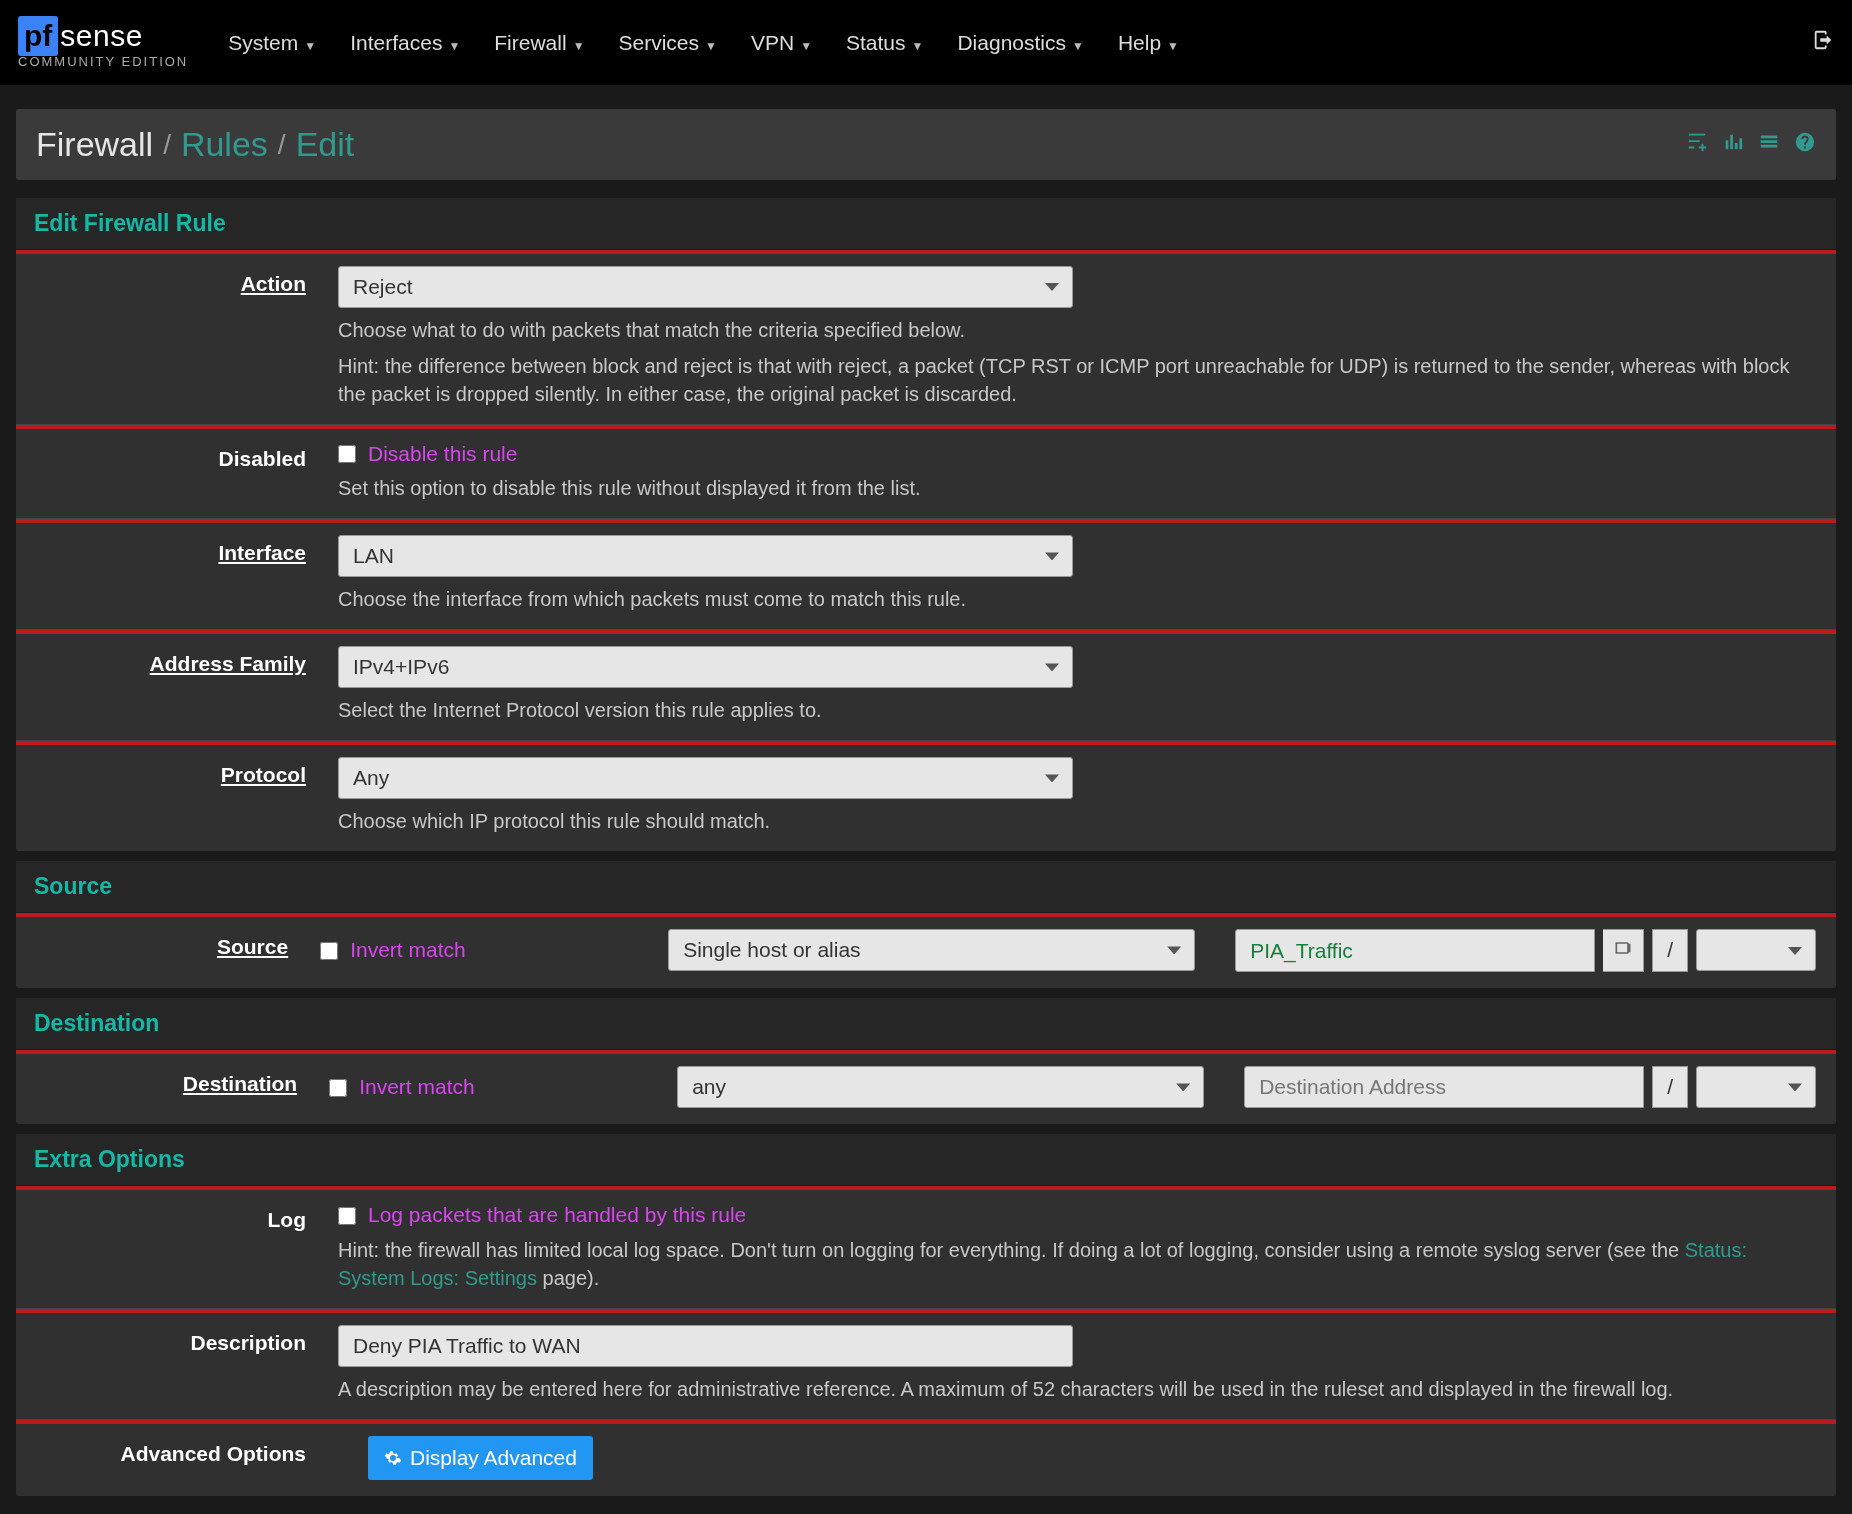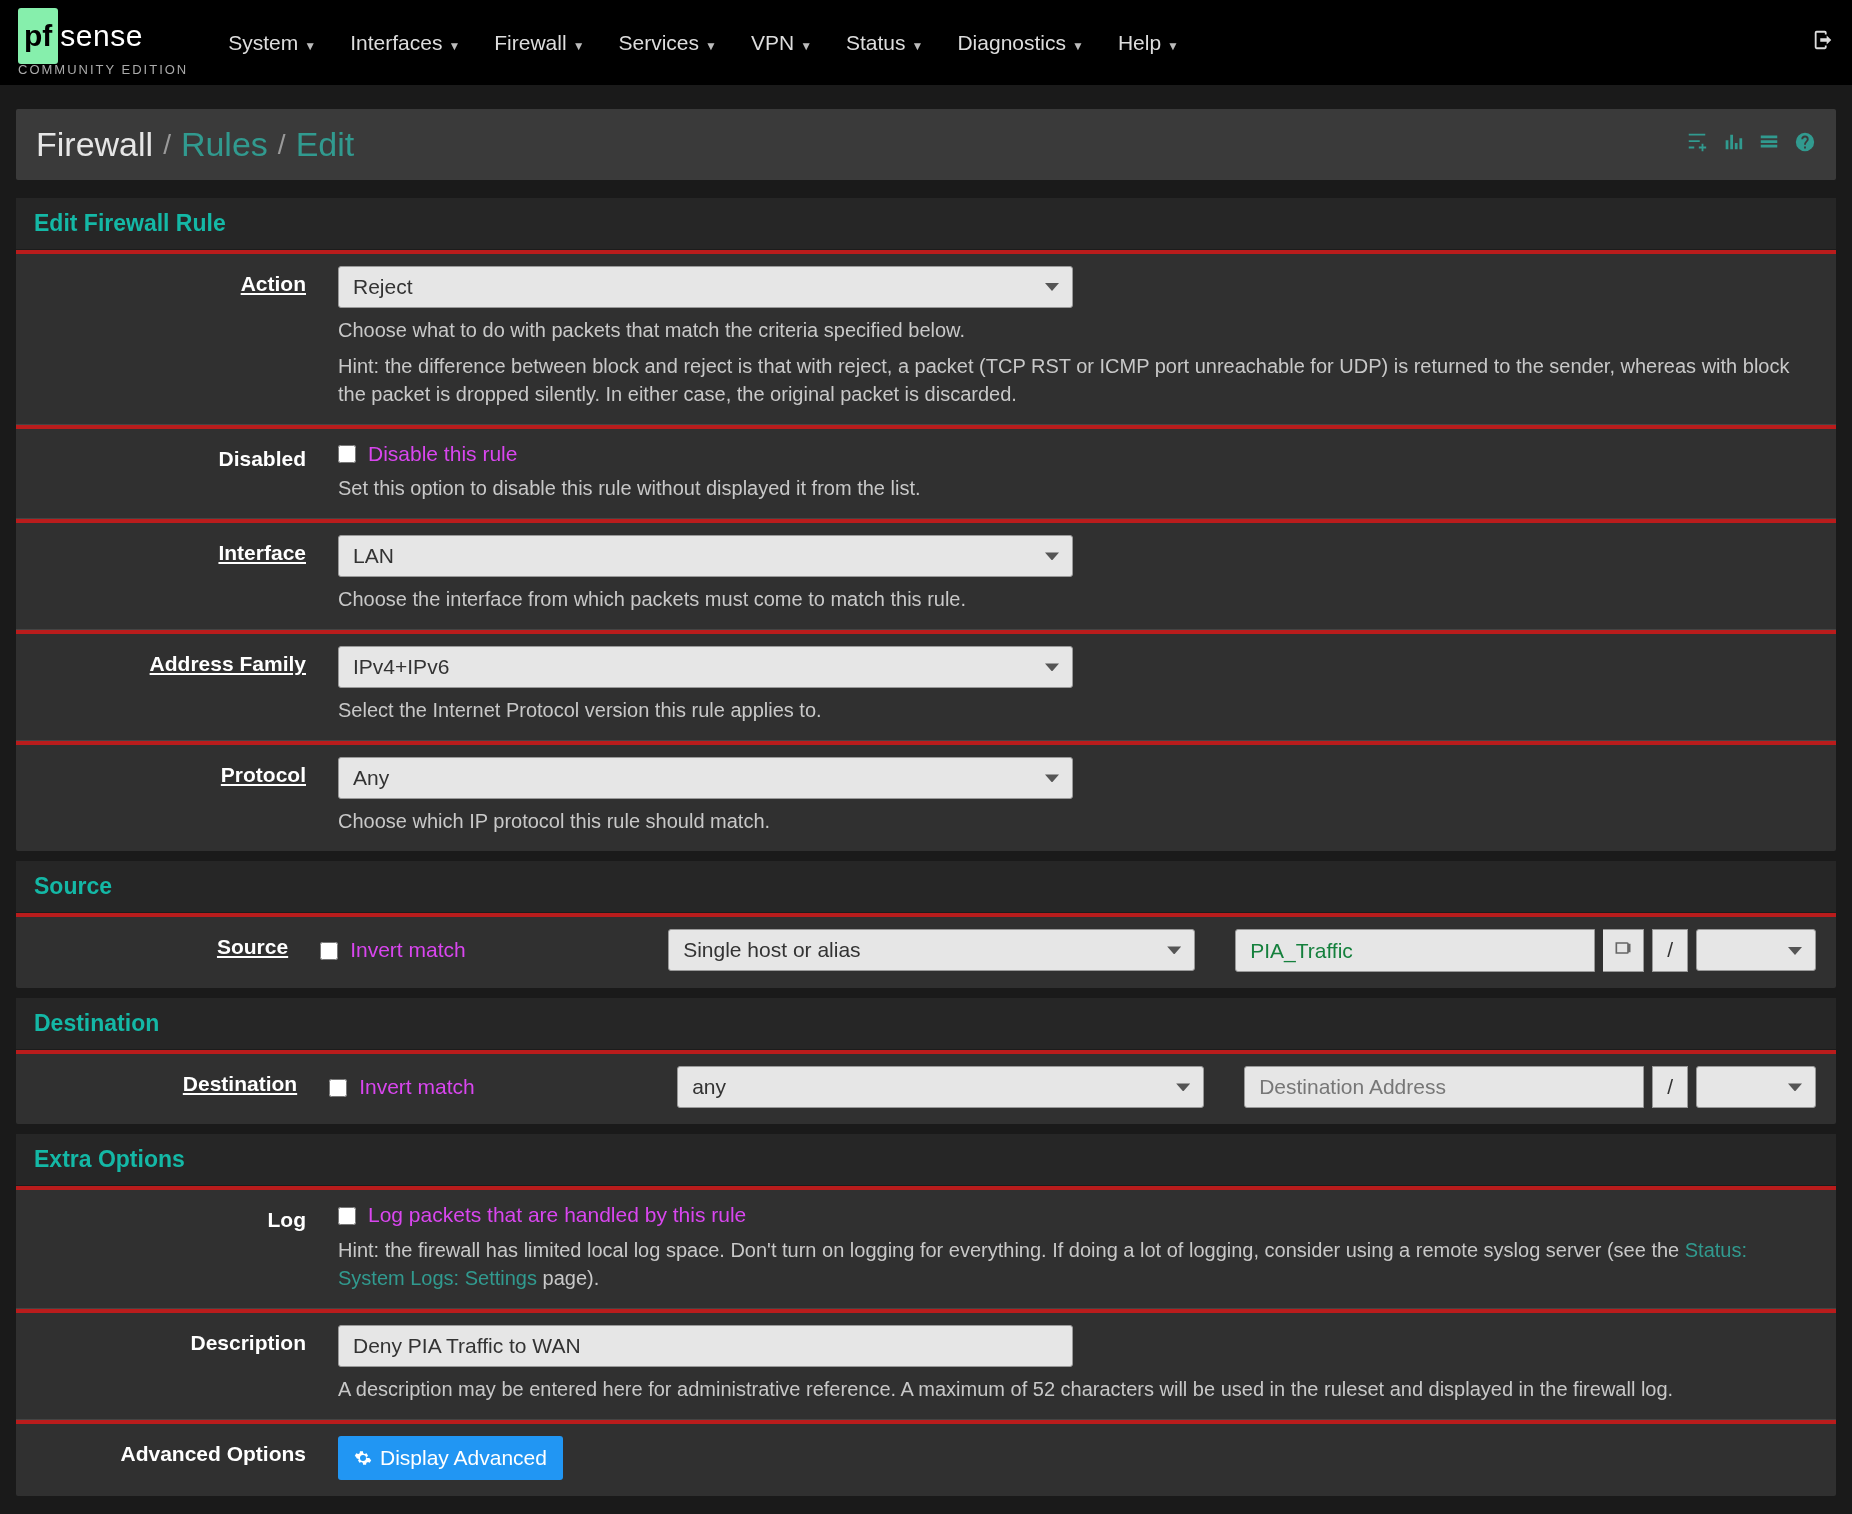--- a/index.html
+++ b/index.html
@@ -14,22 +14,22 @@
 .navbar {
   background: #000;
   height: 85px;
   display: flex;
   align-items: center;
   padding: 0 18px;
 }
 .logo-box { display: inline-block; margin-right: 40px; }
 .logo-top { display: flex; align-items: center; gap: 2px; }
 .logo-pf {
-  background: #86efac; color: #000; font-weight: 700;
-  font-size: 30px; padding: 10px 6px; border-radius: 3px;
+  background: #3b82f6; color: #000; font-weight: 700;
+  font-size: 30px; padding: 2px 6px; border-radius: 3px;
   line-height: 1.2;
 }
 .logo-sense { color: #fff; font-size: 30px; font-weight: 400; letter-spacing: 0.5px; }
 .logo-edition { color: #aaa; font-size: 13px; letter-spacing: 2px; margin-top: -2px; }
 .nav-items { display: flex; gap: 34px; color: #ddd; font-size: 21px; }
 .nav-item { cursor: pointer; }
 .nav-item .caret { font-size: 12px; margin-left: 6px; opacity: .85; }
 .nav-spacer { flex: 1; }
 .nav-logout { color: #ddd; cursor: pointer; }
 .nav-logout svg { width: 22px; height: 22px; fill: #ddd; }
@@ -168,20 +168,21 @@
 .btn {
   display: inline-flex;
   align-items: center;
   gap: 8px;
   border: none;
   border-radius: 3px;
   padding: 10px 16px;
   font-size: 21px;
   cursor: pointer;
   color: #fff;
+  margin-left: 30px;
 }
 .btn-blue { background: #2196f3; }
 .btn-teal { background: #1b8a77; }
 .btn svg { width: 18px; height: 18px; fill: #fff; }
 .save-row { margin: 18px 16px 32px 16px; padding-left: 340px; }
 </style>
 </head>
 <body>
 
 <div class="navbar">

